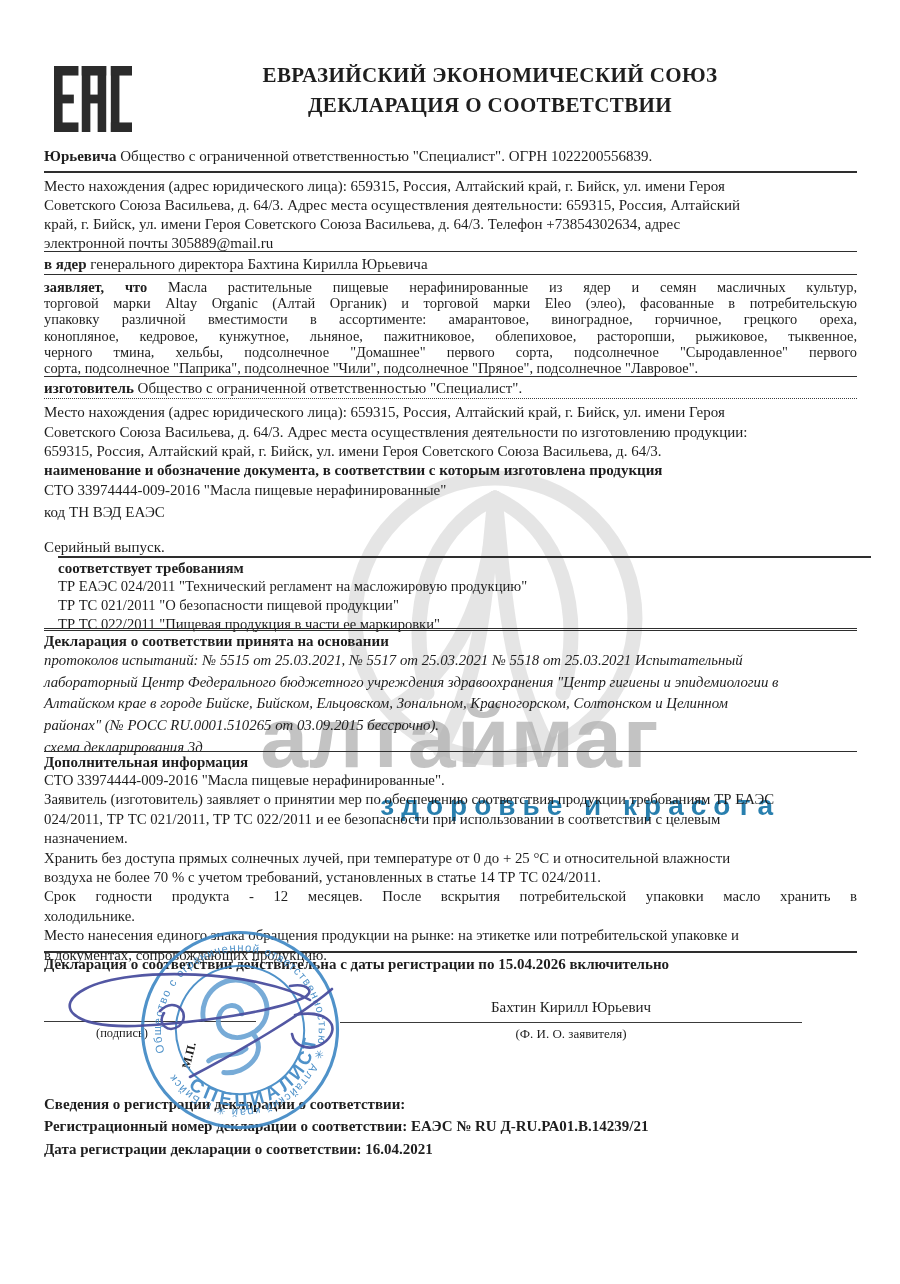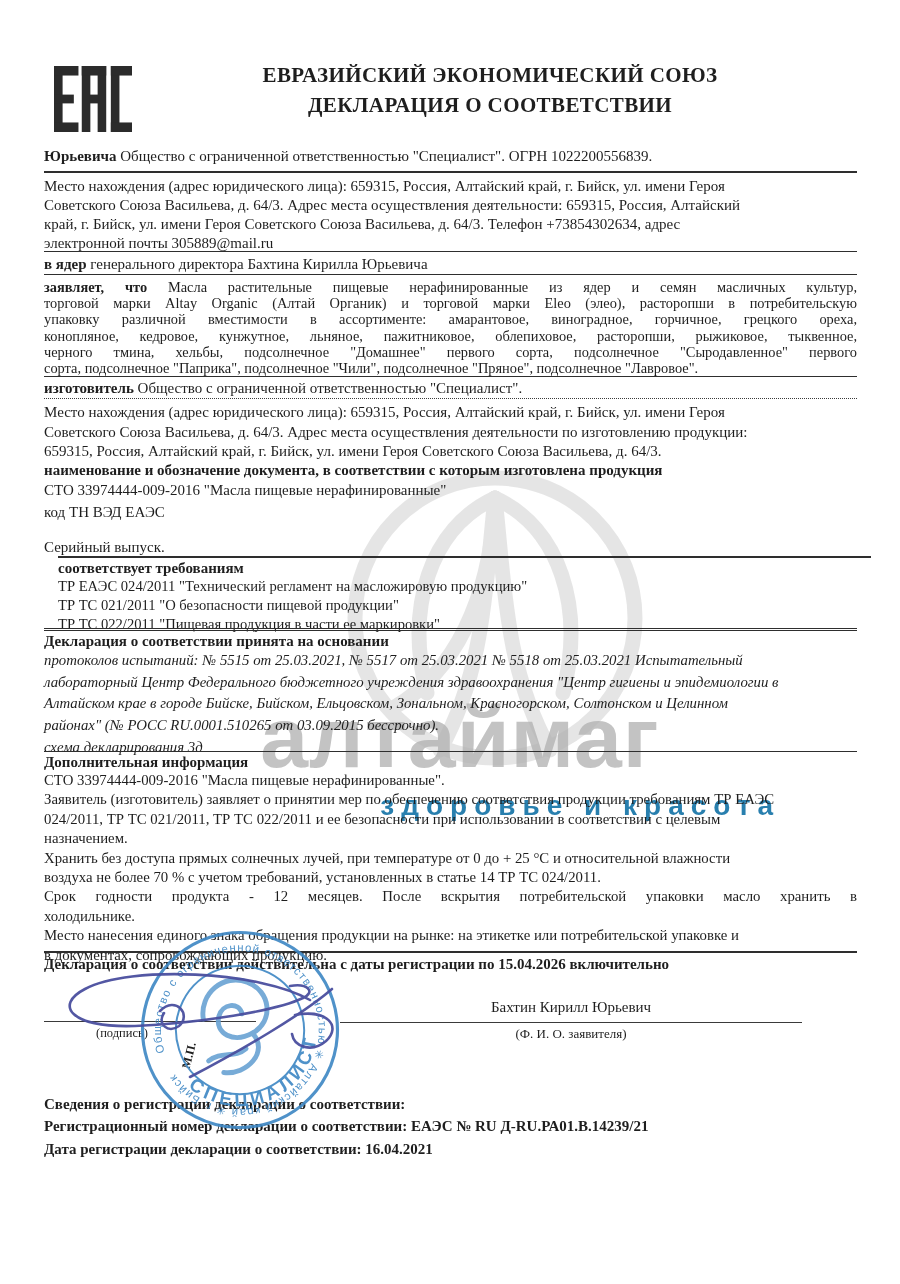--- a/index.html
+++ b/index.html
@@ -104,21 +104,21 @@
     <div>электронной почты 305889@mail.ru</div>
   </div>
 
   <div class="sec txt fs15 rule15 pt4" style="top:251px;">
     <span class="b">в ядер</span>
     <span>генерального директора Бахтина Кирилла Юрьевича</span>
   </div>
 
   <div class="sec txt dz rule15 pt4" style="top:274px;">
     <div class="jl"><span class="b">заявляет, что</span> <span>Масла растительные пищевые нерафинированные из ядер и семян масличных культур,</span></div>
-    <div class="jl">торговой марки Altay Organic (Алтай Органик) и торговой марки Eleo (элео),  расторопши в потребительскую</div>
+    <div class="jl">торговой марки Altay Organic (Алтай Органик) и торговой марки Eleo (элео),  фасованные в потребительскую</div>
     <div class="jl">упаковку различной вместимости в ассортименте: амарантовое, виноградное, горчичное, грецкого ореха,</div>
     <div class="jl">конопляное, кедровое, кунжутное, льняное, пажитниковое, облепиховое, расторопши, рыжиковое, тыквенное,</div>
     <div class="jl">черного тмина, хельбы, подсолнечное "Домашнее" первого сорта, подсолнечное  "Сыродавленное" первого</div>
     <div>сорта, подсолнечное "Паприка", подсолнечное "Чили", подсолнечное "Пряное", подсолнечное "Лавровое".</div>
   </div>
 
   <div class="sec txt fs15 rule15" style="top:376px;padding-top:3px;">
     <span class="b">изготовитель</span>
     <span>Общество с ограниченной ответственностью "Специалист".</span>
   </div>

